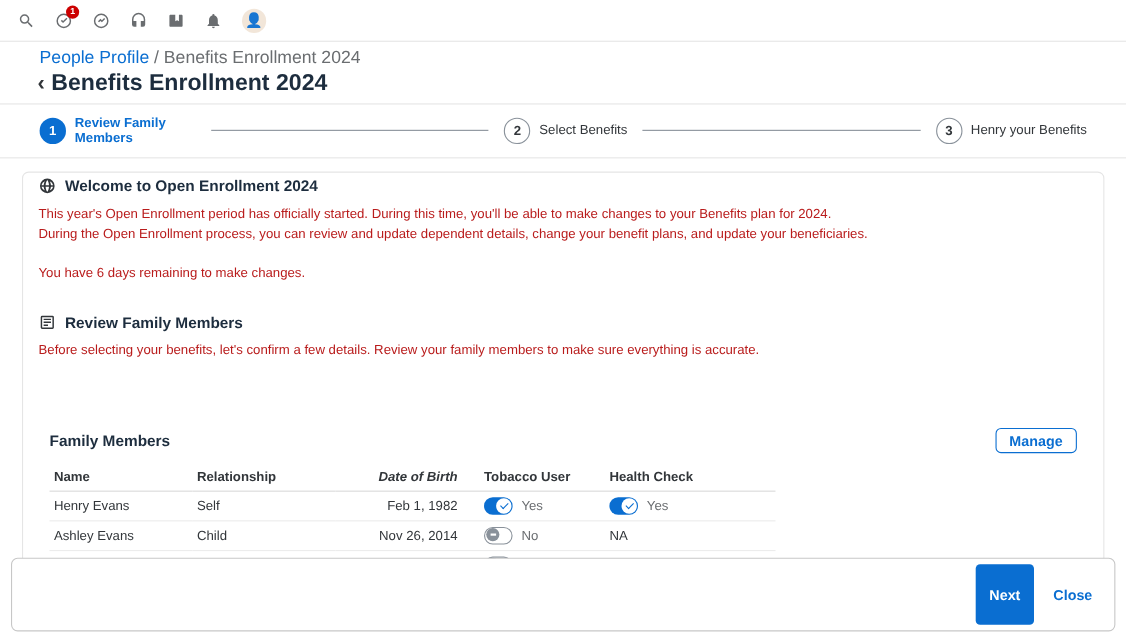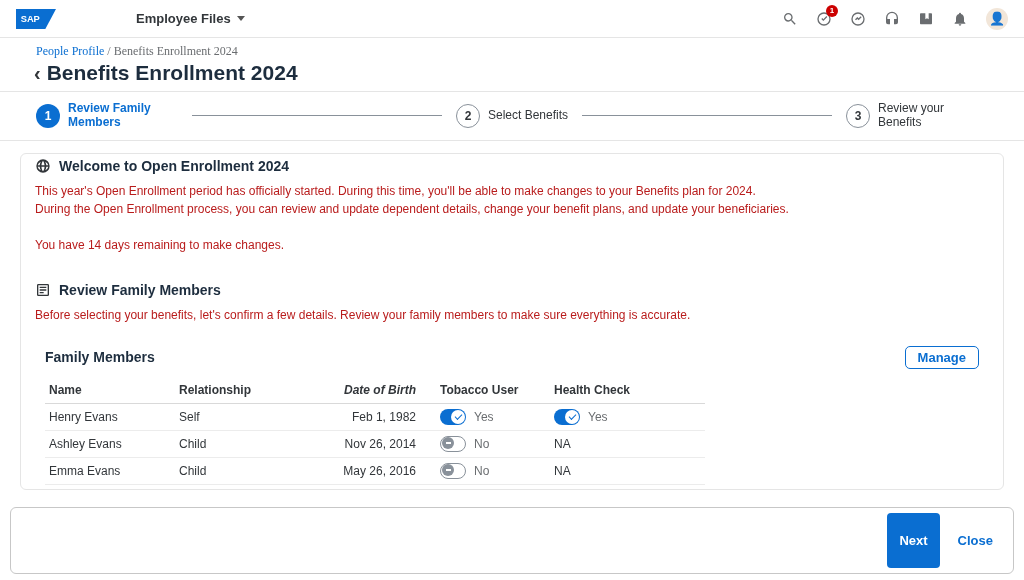--- a/index.html
+++ b/index.html
@@ -9,42 +9,42 @@
 .topbar-left { display:flex; align-items:center; gap:80px;}
 .logo { display:flex; align-items:center;}
 .logo svg{height:20px;}
 .module { display:flex; align-items:center; gap:6px; font-weight:bold; color:#32363a; cursor:pointer;}
 .chevdown{width:0;height:0;border-left:4px solid transparent;border-right:4px solid transparent;border-top:5px solid #555;}
 .topbar-right{display:flex;align-items:center;gap:18px;}
 .ticon{width:16px;height:16px;fill:#6a6d70;cursor:pointer;position:relative;}
 .ticon-wrap{position:relative;display:flex;align-items:center;}
 .badge{position:absolute;top:-6px;right:-6px;background:#c00;color:#fff;border-radius:50%;width:12px;height:12px;font-size:8px;display:flex;align-items:center;justify-content:center;font-weight:bold;}
 .avatar{width:22px;height:22px;border-radius:50%;background:#f2e6d9;display:flex;align-items:center;justify-content:center;font-size:13px;}
-.crumbs{padding:6px 36px 0;font-size:12px;font-family:Liberation Serif, serif;}
+.crumbs{padding:6px 36px 0;font-size:16px;}
 .crumbs a{color:#0a6ed1;text-decoration:none;}
 .crumbs span{color:#6a6d70;}
 .title-row{display:flex;align-items:center;gap:6px;padding:2px 34px 6px;}
 .backchev{font-size:20px;color:#32363a;cursor:pointer;line-height:1;font-weight:bold;}
 .page-title{font-size:21px;font-weight:bold;color:#1d2d3e;}
 .stepper{display:flex;align-items:center;padding:10px 36px;border-top:1px solid #e5e5e5;border-bottom:1px solid #e5e5e5;}
 .step{display:flex;align-items:center;gap:8px;}
 .step-circle{width:24px;height:24px;border-radius:50%;display:flex;align-items:center;justify-content:center;font-size:12px;font-weight:bold;}
 .step-active .step-circle{background:#0a6ed1;color:#fff;}
 .step-inactive .step-circle{border:1px solid #89919a;color:#32363a;background:#fff;}
 .step-label{font-size:12px;max-width:110px;line-height:1.15;}
 .step-active .step-label{color:#0a6ed1;font-weight:bold;}
 .step-line{flex:1;height:1px;background:#89919a;margin:0 14px;}
 .content{flex:1;overflow:auto;padding:12px 20px;}
 .panel{border:1px solid #e5e5e5;border-radius:6px;padding:4px 14px;}
 .section-head{display:flex;align-items:center;gap:8px;margin-bottom:8px;}
 .section-head b{font-size:14px;color:#1d2d3e;}
 .section-head svg{width:16px;height:16px;fill:#32363a;}
 .ptext{font-size:12px;color:#b91c1c;line-height:1.5;}
 .space{height:18px;}
-.fam-row{display:flex;align-items:center;justify-content:space-between;padding:0 10px;}
+.fam-row{display:flex;align-items:center;justify-content:space-between;padding:0 10px;margin-top:40px;}
 .fam-title{font-weight:bold;font-size:14px;color:#1d2d3e;}
 .manage-btn{border:1px solid #0a6ed1;color:#0a6ed1;background:#fff;border-radius:5px;padding:3px 12px;font-size:13px;font-weight:bold;cursor:pointer;}
 table{width:660px;border-collapse:collapse;margin:8px 10px 0;font-size:12px;}
 th{text-align:left;font-weight:bold;padding:6px 4px;color:#32363a;border-bottom:1px solid #d9d9d9;}
 th.right{text-align:right;}
 td{padding:5px 4px;border-bottom:1px solid #ececec;vertical-align:middle;}
 td.right{text-align:right;}
 .toggle-cell{display:flex;align-items:center;gap:8px;}
 .switch{width:26px;height:16px;border-radius:9px;position:relative;display:inline-block;}
 .switch-on{background:#0a6ed1;}
@@ -57,32 +57,20 @@
 .footer{position:absolute;bottom:0;left:0;right:0;padding:6px 10px;}
 .footer-inner{border:1px solid #c7c7c7;border-radius:6px;padding:5px 10px;display:flex;justify-content:flex-end;gap:8px;background:#fff;}
 .btn-primary{background:#0a6ed1;color:#fff;border:none;border-radius:4px;padding:20px 12px;font-size:13px;font-weight:bold;cursor:pointer;}
 .btn-ghost{background:#fff;color:#0a6ed1;border:none;padding:4px 10px;font-size:13px;font-weight:bold;cursor:pointer;}
 </style>
 </head>
 <body>
 
 <div class="shell">
   <div class="topbar">
-    <div class="topbar-left">
-      <div class="logo">
-        <svg viewBox="0 0 60 30">
-            <polygon points="0,0 60,0 44,30 0,30" fill="#0a6ed1"></polygon>
-            <text x="7" y="20" fill="#fff" font-size="14" font-weight="bold" font-family="Arial">SAP</text>
-          </svg>
-      </div>
-      <div class="module">
-        <span>Employee Files</span>
-        <span class="chevdown"></span>
-      </div>
-    </div>
     <div class="topbar-right">
       <div class="ticon-wrap">
           <svg class="ticon" viewBox="0 0 24 24">
             <path d="M15.5 14h-.79l-.28-.27A6.471 6.471 0 0016 9.5 6.5 6.5 0 109.5 16c1.61 0 3.09-.59 4.23-1.57l.27.28v.79l5 4.99L20.49 19l-4.99-5zm-6 0C7.01 14 5 11.99 5 9.5S7.01 5 9.5 5 14 7.01 14 9.5 11.99 14 9.5 14z"></path>
           </svg>
         </div>
       <div class="ticon-wrap">
         <svg class="ticon" viewBox="0 0 24 24">
             <path d="M12 2a10 10 0 100 20 10 10 0 000-20zm0 18a8 8 0 110-16 8 8 0 010 16zm-1-5l-3-3 1.4-1.4L11 12.2l4.6-4.6L17 9l-6 6z"></path>
           </svg>
@@ -127,36 +115,36 @@
       <div class="step-label">Review Family Members</div>
     </div>
     <div class="step-line"></div>
     <div class="step step-inactive">
       <div class="step-circle">2</div>
       <div class="step-label">Select Benefits</div>
     </div>
     <div class="step-line"></div>
     <div class="step step-inactive">
       <div class="step-circle">3</div>
-      <div class="step-label">Review your Benefits</div>
+      <div class="step-label">Henry your Benefits</div>
     </div>
   </div>
 
   <div class="content">
     <div class="panel">
       <div class="section-head">
         <svg viewBox="0 0 24 24">
             <path d="M12 2a10 10 0 100 20 10 10 0 000-20zm7.93 9H17c-.2-2-.78-3.88-1.66-5.43A8.02 8.02 0 0119.93 11zM12 4c1.2 1.58 2.08 3.97 2.33 7H9.67C9.92 7.97 10.8 5.58 12 4zM4.07 13H7c.2 2 .78 3.88 1.66 5.43A8.02 8.02 0 014.07 13zM7 11H4.07a8.02 8.02 0 014.59-5.43C7.78 7.12 7.2 9 7 11zm5 9c-1.2-1.58-2.08-3.97-2.33-7h4.66C14.08 16.03 13.2 18.42 12 20zm3.34-1.57C16.22 16.88 16.8 15 17 13h2.93a8.02 8.02 0 01-4.59 5.43z"></path>
           </svg>
         <b>Welcome to Open Enrollment 2024</b>
       </div>
       <div class="ptext">This year's Open Enrollment period has officially started. During this time, you'll be able to make changes to your Benefits plan for 2024.</div>
       <div class="ptext">During the Open Enrollment process, you can review and update dependent details, change your benefit plans, and update your beneficiaries.</div>
       <div class="space"></div>
-      <div class="ptext">You have 14 days remaining to make changes.</div>
+      <div class="ptext">You have 6 days remaining to make changes.</div>
 
       <div style="height:28px;"></div>
 
       <div class="section-head">
         <svg viewBox="0 0 24 24">
             <path d="M19 3H5a2 2 0 00-2 2v14a2 2 0 002 2h14a2 2 0 002-2V5a2 2 0 00-2-2zm0 16H5V5h14v14zM7 7h10v2H7V7zm0 4h10v2H7v-2zm0 4h6v2H7v-2z"></path>
           </svg>
         <b>Review Family Members</b>
       </div>
       <div class="ptext">Before selecting your benefits, let's confirm a few details. Review your family members to make sure everything is accurate.</div>

